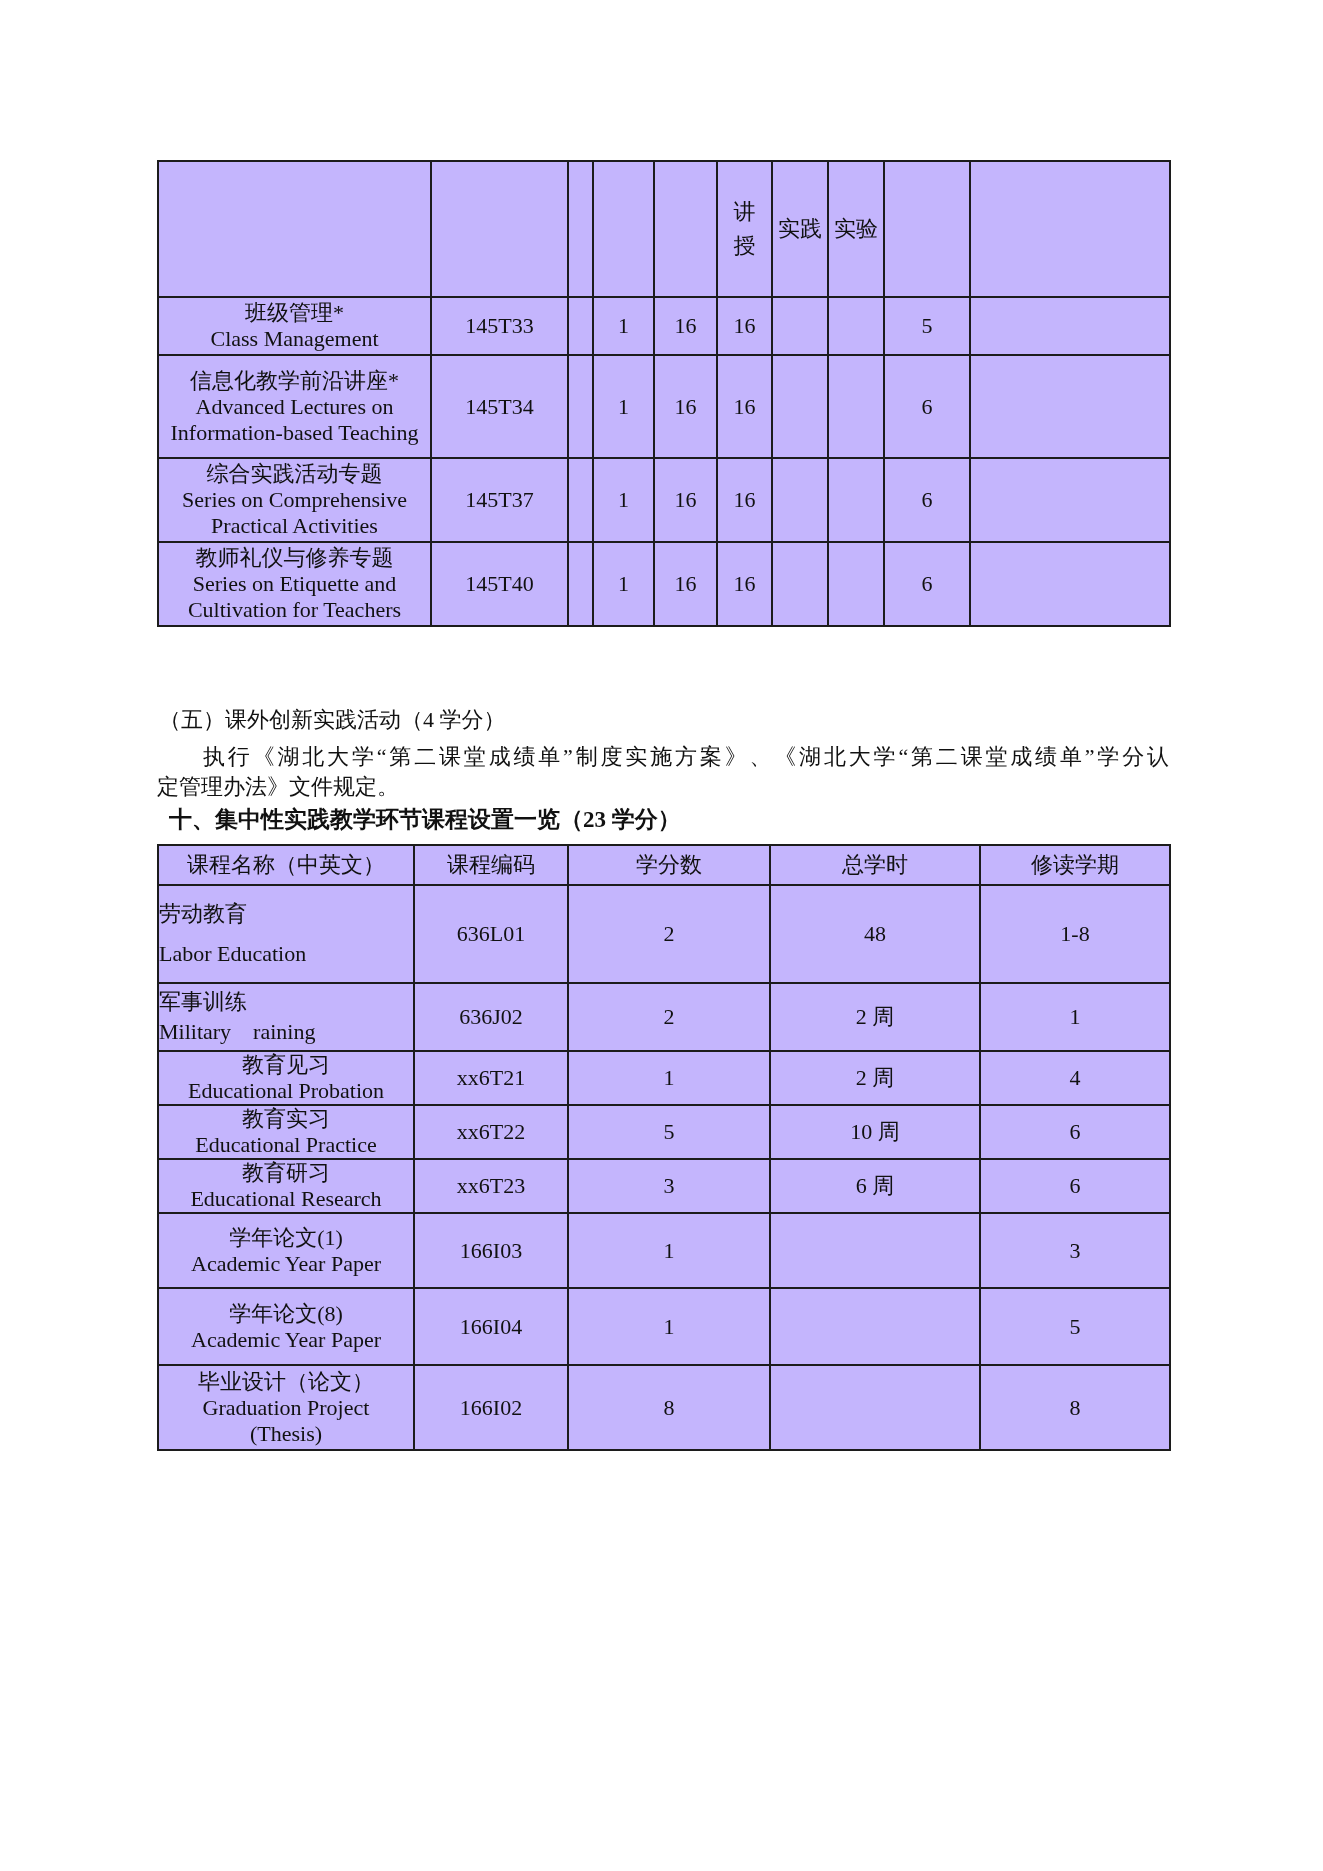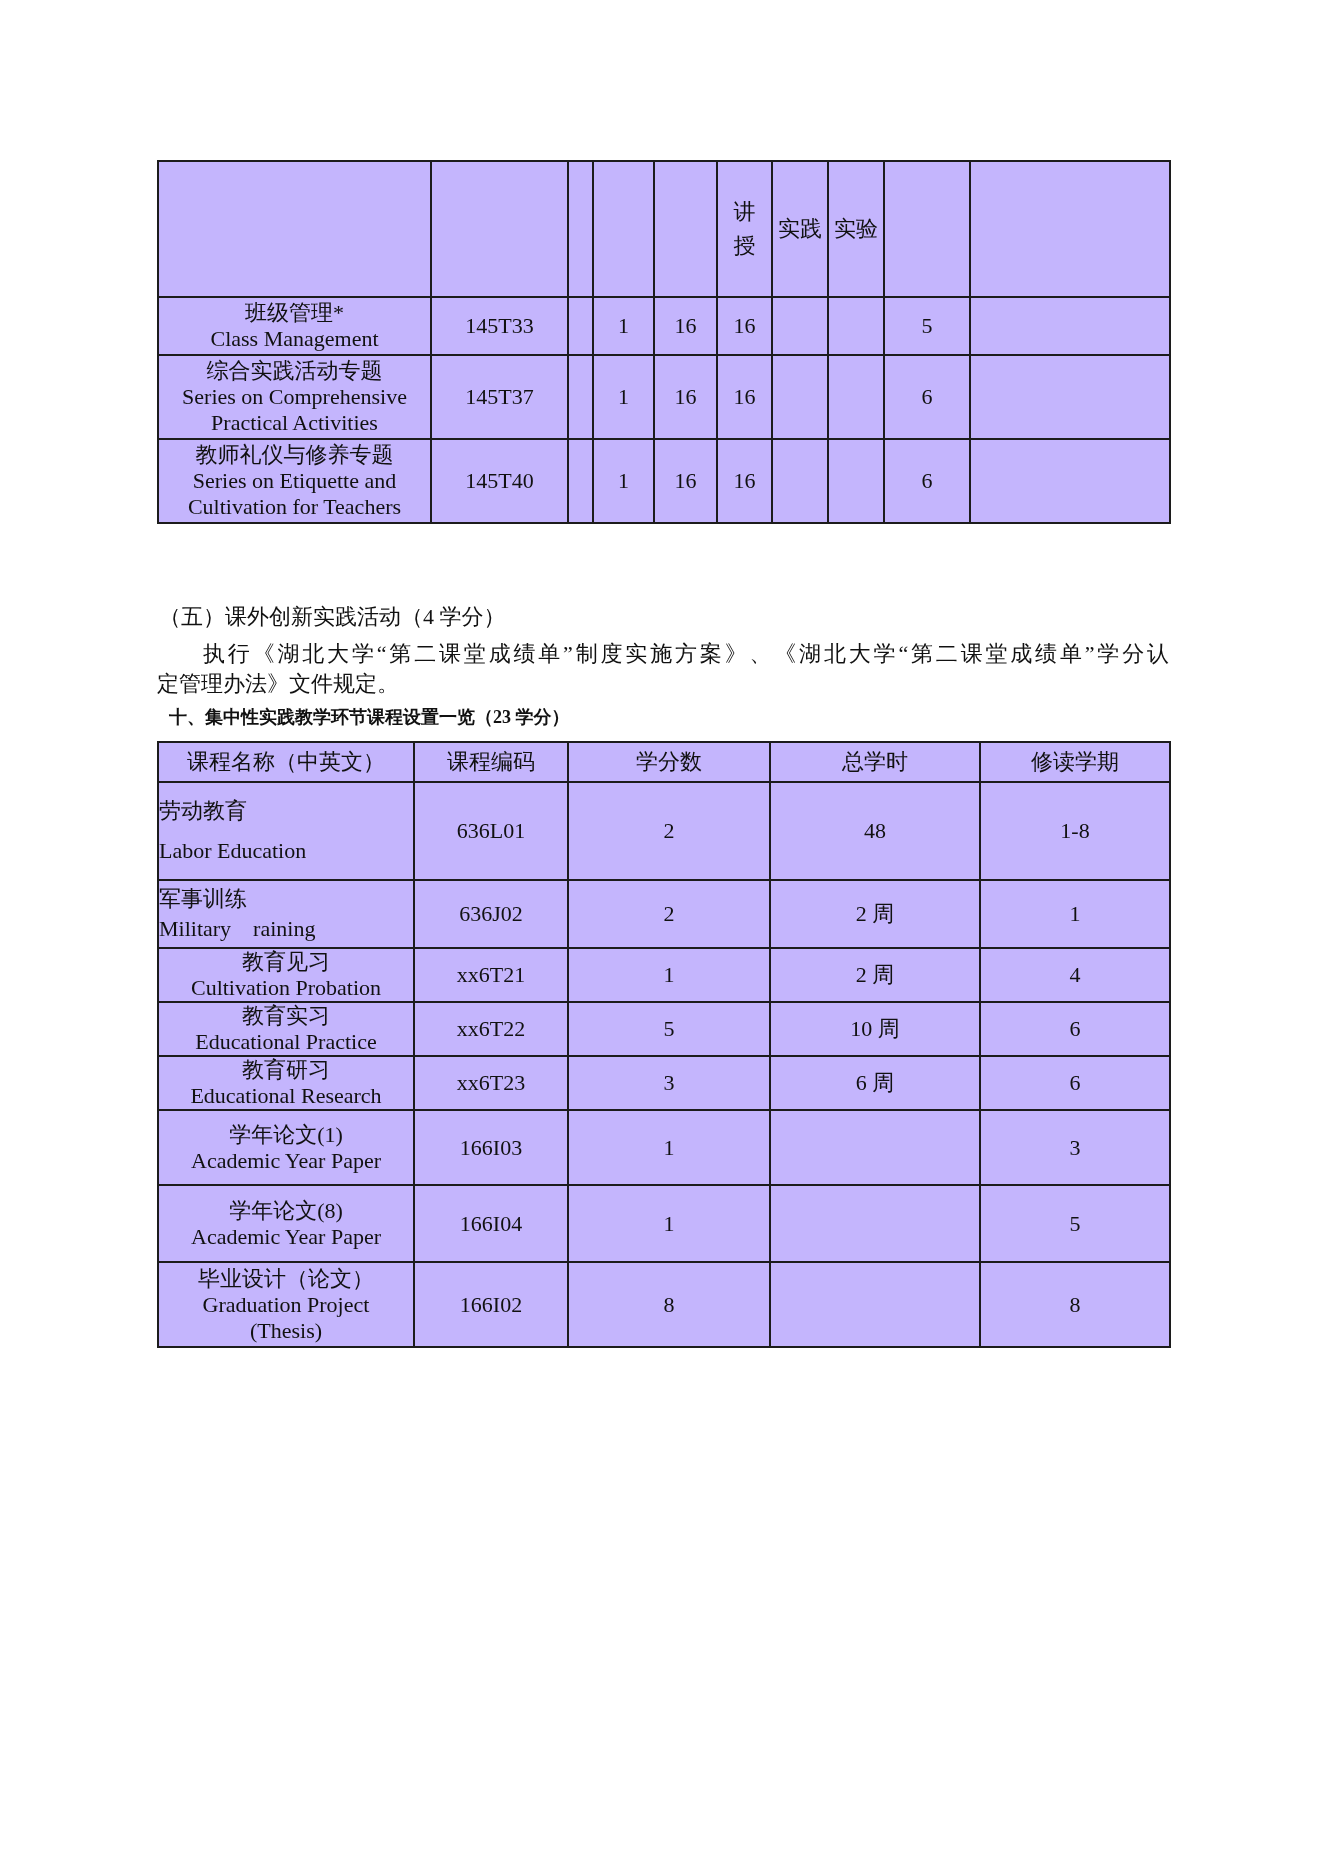--- a/index.html
+++ b/index.html
@@ -26,21 +26,21 @@
   
   .spread{display:flex;flex-direction:column;justify-content:space-evenly;align-items:flex-start;}
   .sp94{height:94px}.sp64{height:64px}
   .zh,.en{display:block;}
   .name-cell{padding:2px 4px;}
   
   .textblock{margin-top:78px;font-size:22px;line-height:30px;}
   .line-item5{margin-left:2px;}
   .para1{text-indent:46px;text-align:justify;text-align-last:justify;width:1012px;margin-top:7px;}
   .para2{margin-left:0;}
-  .heading10{font-weight:bold;font-size:18px;margin-left:12px;margin-top:2px;line-height:32px;}
+  .heading10{font-weight:bold;font-size:23px;margin-left:12px;margin-top:2px;line-height:32px;}
   .t2wrap{margin-top:8px;}
 </style>
 </head>
 <body>
 
 <div class="page">
 
   <table>
     <colgroup>
       <col style="width:273px">
@@ -73,20 +73,35 @@
         <span class="en">Class Management</span>
       </td>
       <td>145T33</td>
       <td></td>
       <td>1</td>
       <td>16</td>
       <td>16</td>
       <td></td>
       <td></td>
       <td>5</td>
+      <td></td>
+    </tr>
+    <tr class="rh103">
+      <td class="name-cell">
+        <span class="zh">信息化教学前沿讲座*</span>
+        <span class="en">Advanced Lectures on Information-based Teaching</span>
+      </td>
+      <td>145T34</td>
+      <td></td>
+      <td>1</td>
+      <td>16</td>
+      <td>16</td>
+      <td></td>
+      <td></td>
+      <td>6</td>
       <td></td>
     </tr>
     <tr class="rh78">
       <td class="name-cell">
         <span class="zh">综合实践活动专题</span>
         <span class="en">Series on Comprehensive Practical Activities</span>
       </td>
       <td>145T37</td>
       <td></td>
       <td>1</td>
@@ -159,21 +174,21 @@
         </div>
       </td>
       <td>636J02</td>
       <td>2</td>
       <td>2 周</td>
       <td>1</td>
     </tr>
     <tr class="rh51">
       <td>
         <span class="zh">教育见习</span>
-        <span class="en">Cultivation Probation</span>
+        <span class="en">Educational Probation</span>
       </td>
       <td>xx6T21</td>
       <td>1</td>
       <td>2 周</td>
       <td>4</td>
     </tr>
     <tr class="rh58">
       <td>
         <span class="zh">教育实习</span>
         <span class="en">Educational Practice</span>

